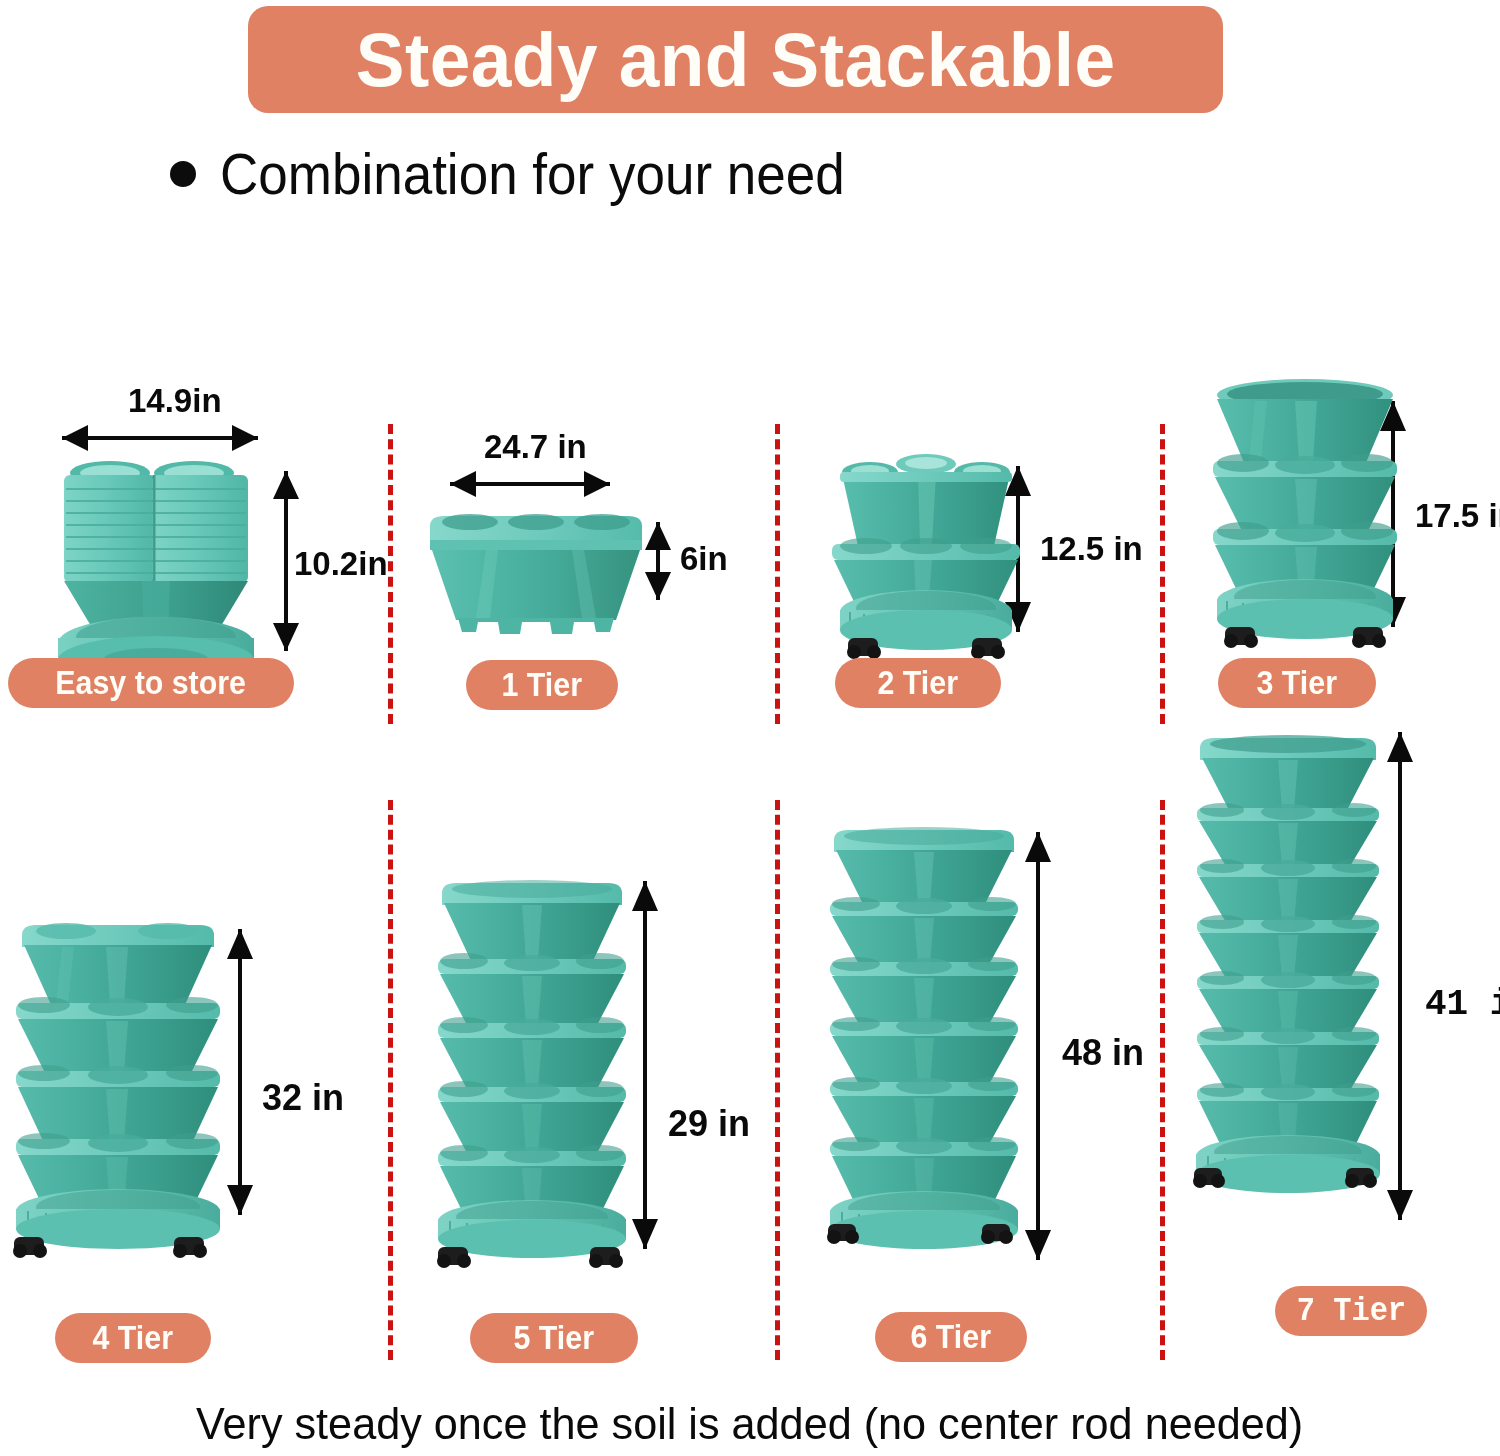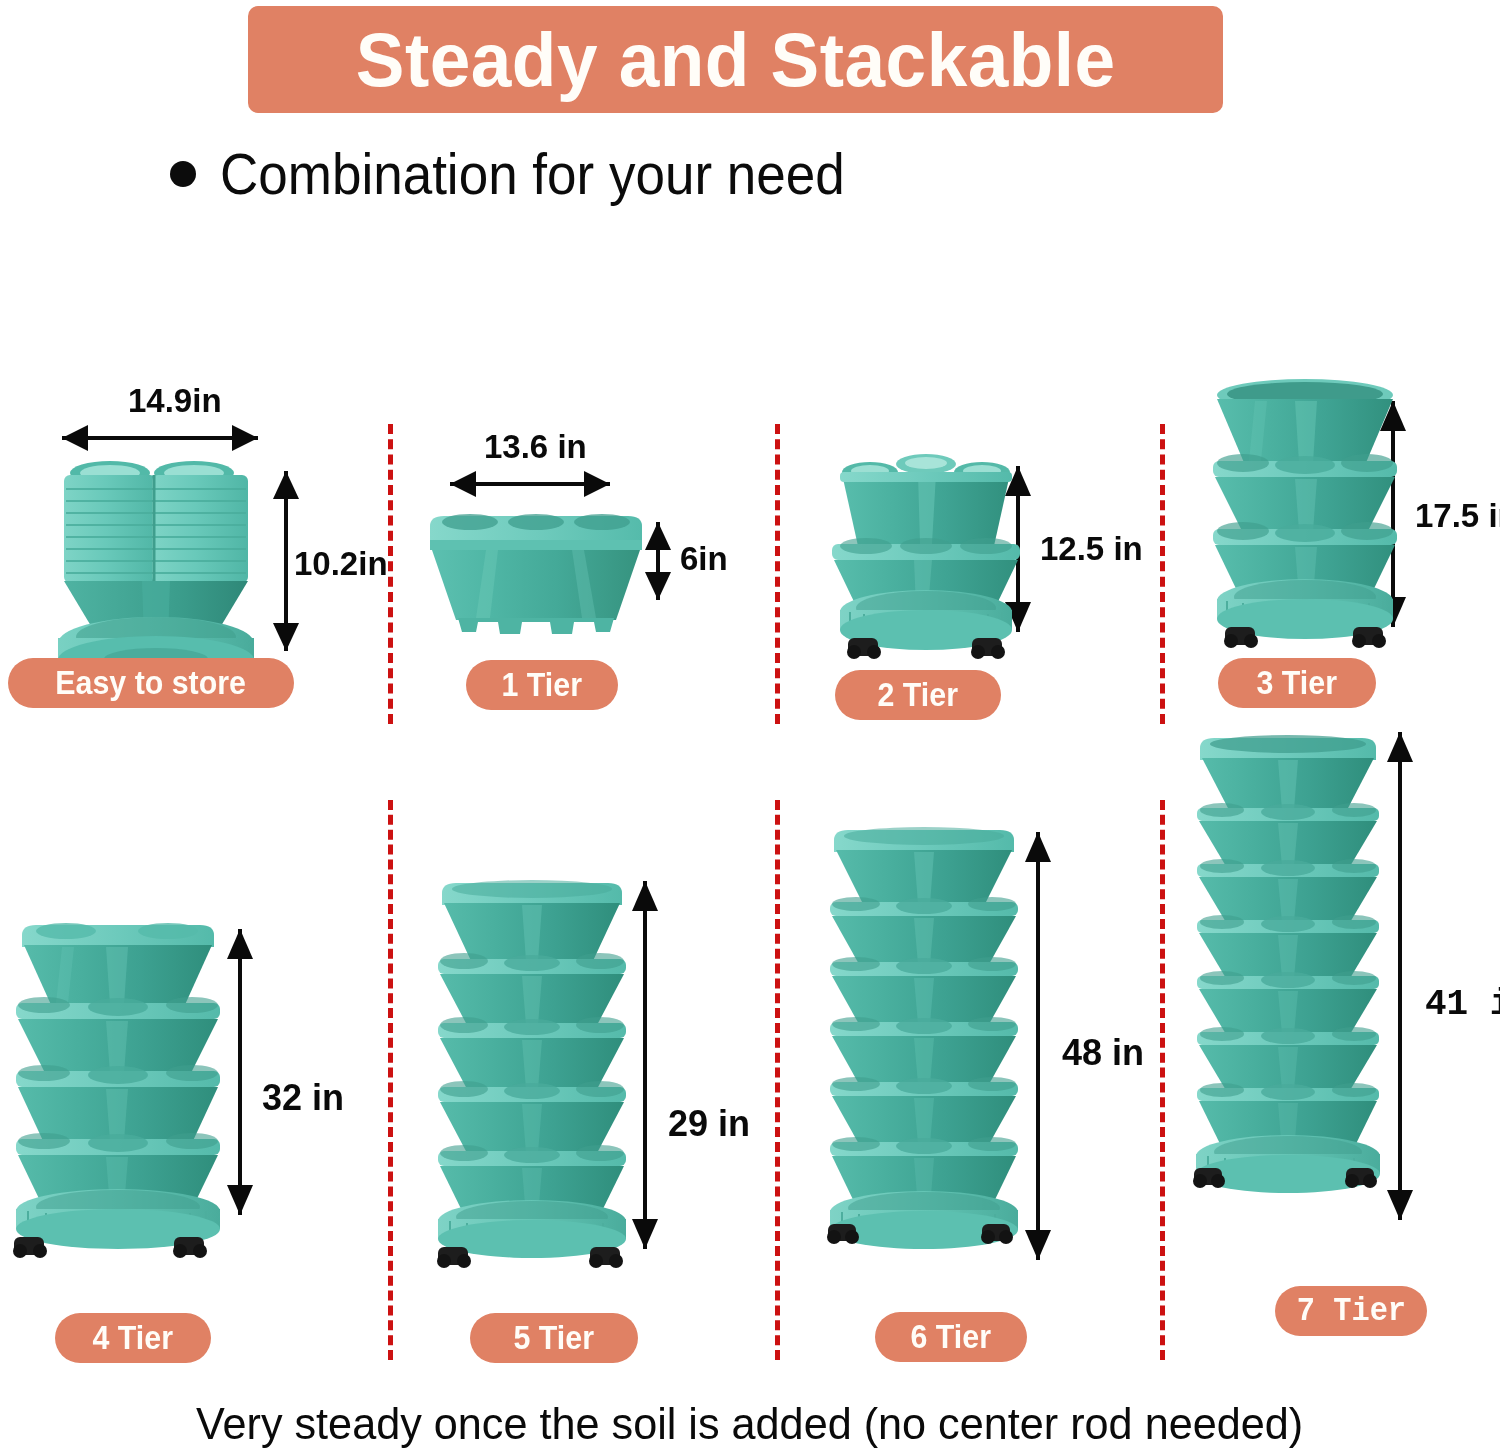--- a/index.html
+++ b/index.html
@@ -14,21 +14,21 @@
     width: 1500px; height: 1456px;
     background: #fff;
   }
 
   
   #title-badge {
     position: absolute;
     left: 248px; top: 6px;
     width: 975px; height: 107px;
     background: var(--accent, #e08164);
-    border-radius: 10px;
+    border-radius: 20px;
     display: flex; align-items: center; justify-content: center;
   }
   #title-badge .txt {
     color: #fffdf8;
     font-size: 76px;
     font-weight: bold;
     letter-spacing: 0.5px;
     white-space: nowrap;
     font-stretch: condensed;
     transform: scaleX(0.96);
@@ -222,21 +222,21 @@
     </div>
   </div>
 
   <div class="cell" style="left:400px; top:420px; width:375px; height:290px;">
 
     <svg width="240" height="40" style="position:absolute;left:28px;top:44px;">
       <line x1="22" y1="20" x2="182" y2="20" stroke="#0a0a0a" stroke-width="4"></line>
       <polygon points="22,20 48,7 48,33" fill="#0a0a0a"></polygon>
       <polygon points="182,20 156,7 156,33" fill="#0a0a0a"></polygon>
     </svg>
-    <div class="dimlabel" style="left:84px; top:8px;">13.6 in</div>
+    <div class="dimlabel" style="left:84px; top:8px;">24.7 in</div>
 
     <svg width="40" height="110" style="position:absolute;left:238px;top:88px;">
       <line x1="20" y1="14" x2="20" y2="92" stroke="#0a0a0a" stroke-width="4"></line>
       <polygon points="20,14 7,42 33,42" fill="#0a0a0a"></polygon>
       <polygon points="20,92 7,64 33,64" fill="#0a0a0a"></polygon>
     </svg>
     <div class="dimlabel" style="left:280px; top:120px;">6in</div>
 
     <svg width="220" height="130" viewBox="0 0 220 130" style="position:absolute;left:26px;top:90px;">
       <defs>
@@ -346,21 +346,21 @@
         <circle cx="28" cy="202" r="7" fill="#131313"></circle>
         <circle cx="48" cy="202" r="7" fill="#131313"></circle>
       </g>
       <g>
         <rect x="146" y="188" width="30" height="18" rx="6" fill="#1d1d1d"></rect>
         <circle cx="152" cy="202" r="7" fill="#131313"></circle>
         <circle cx="172" cy="202" r="7" fill="#131313"></circle>
       </g>
     </svg>
 
-    <div class="badge" style="left:45px; top:240px; width:166px;">
+    <div class="badge" style="left:45px; top:228px; width:166px;">
       <span class="btxt">2 Tier</span>
     </div>
   </div>
 
   <div class="cell" style="left:1175px; top:365px; width:325px; height:345px;">
 
     <svg width="40" height="260" style="position:absolute;left:198px;top:22px;">
       <line x1="20" y1="14" x2="20" y2="240" stroke="#0a0a0a" stroke-width="4"></line>
       <polygon points="20,14 7,44 33,44" fill="#0a0a0a"></polygon>
       <polygon points="20,240 7,210 33,210" fill="#0a0a0a"></polygon>

